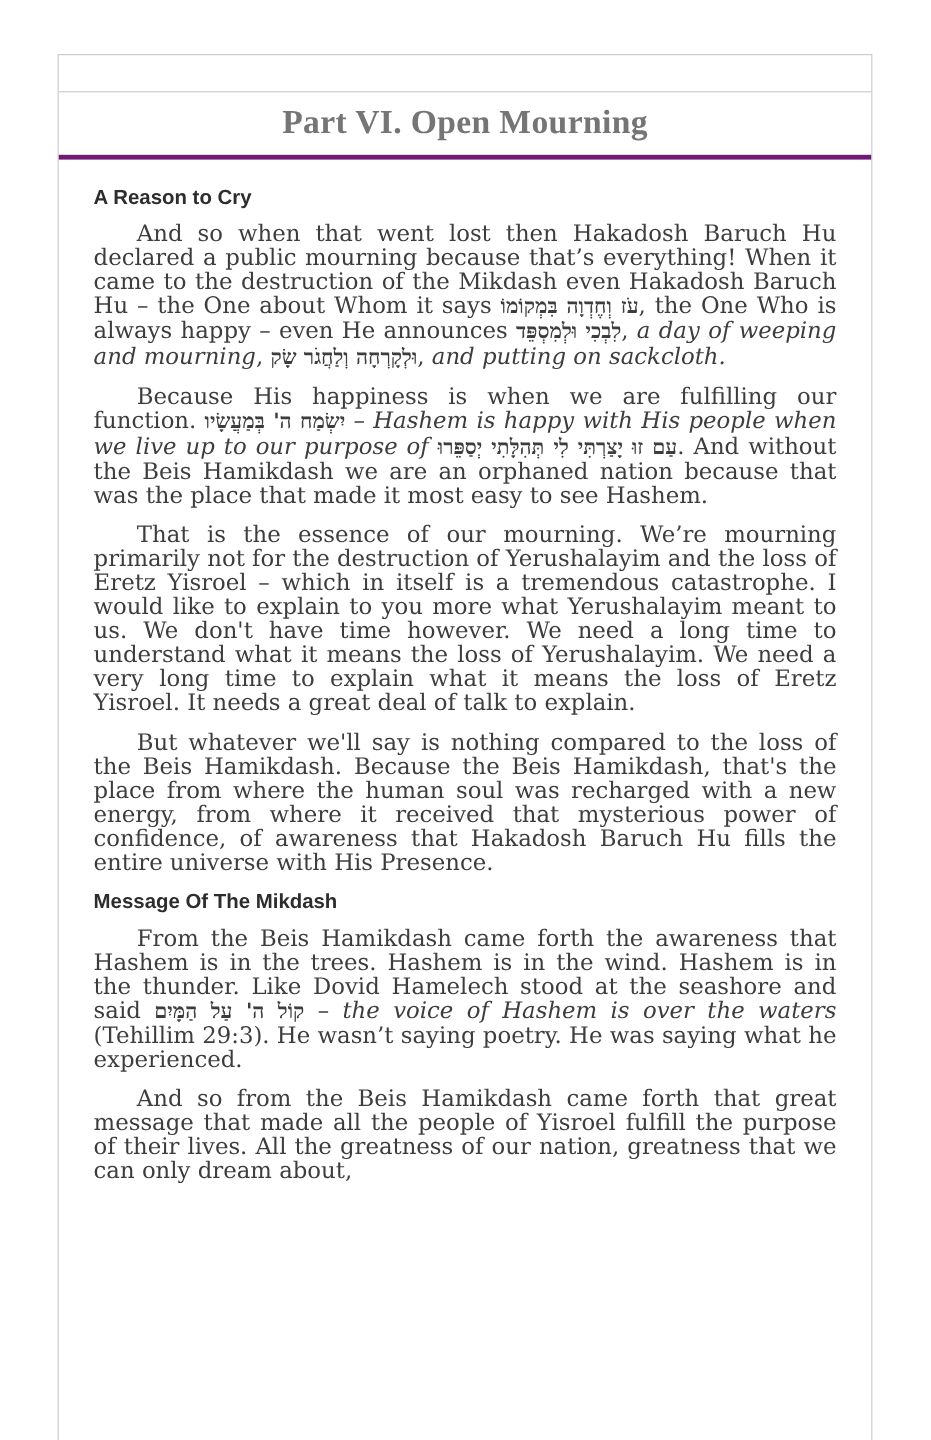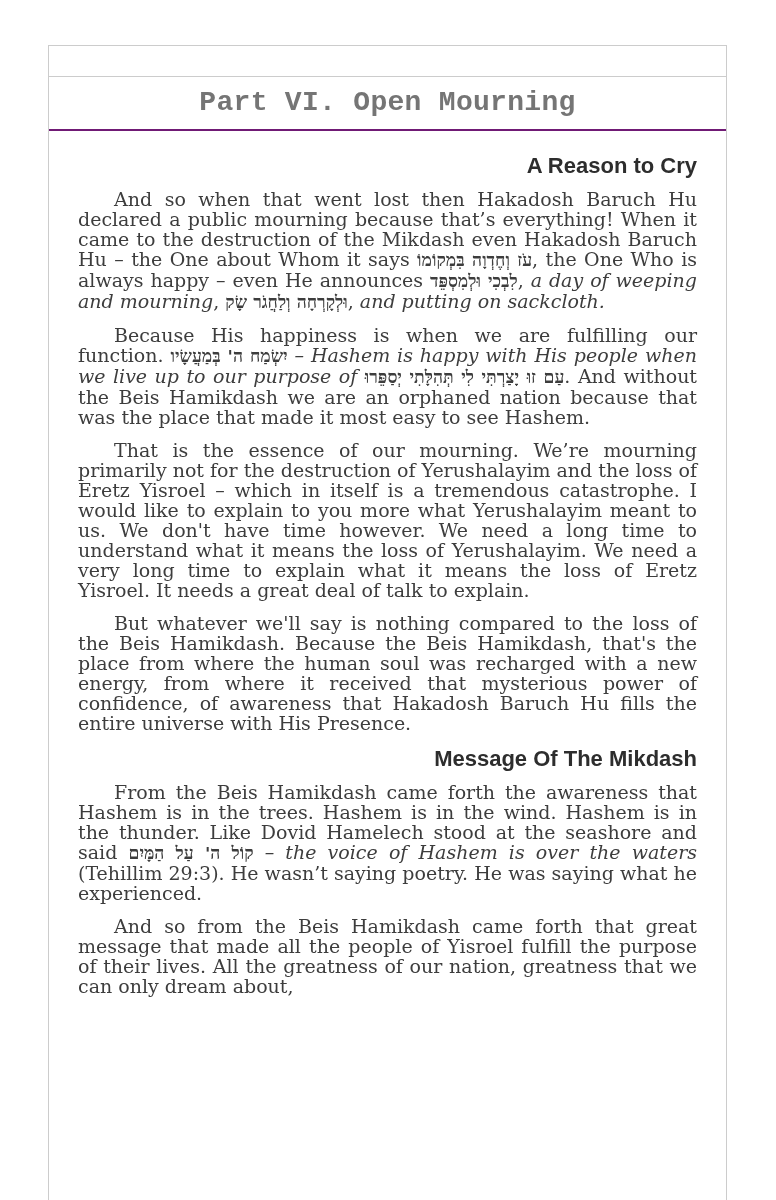--- a/index.html
+++ b/index.html
@@ -8,29 +8,29 @@
     background:#ffffff;
     font-family:"Liberation Sans",sans-serif;
   }
   .doc-box{
     position:absolute;left:48px;top:45px;width:679px;height:1200px;
     box-sizing:border-box;border:1px solid #cccccc;background:#ffffff;
   }
   .strip{height:30px;border-bottom:1px solid #cccccc;}
   .title-row{
     height:52px;line-height:52px;text-align:center;
-    border-bottom:2px solid #701a75;
+    border-bottom:4px solid #701a75;
     font-weight:bold;font-size:28px;color:#757575;letter-spacing:.3px;
-    font-family:Liberation Mono, monospace;
+    font-family:Liberation Serif, serif;
   }
   .content{padding:16px 29px 0 29px;}
   h2.sec{
     font-family:"Liberation Sans",sans-serif;
-    font-size:22px;font-weight:bold;color:#2d2d2d;
-    text-align:right;margin:6px 0 10px;
+    font-size:17px;font-weight:bold;color:#2d2d2d;
+    text-align:left;margin:6px 0 10px;
   }
   h2.sec.later{margin-top:6px;}
   p.body{
     font-family:"DejaVu Serif","Liberation Serif",serif;
     font-size:19px;line-height:20px;color:#3d3d3d;
     text-align:justify;text-indent:36px;margin:0 0 13px;
   }
   .ri{font-style:italic;}
   .rh{font-weight:bold;font-size:17.5px;}
 </style>

